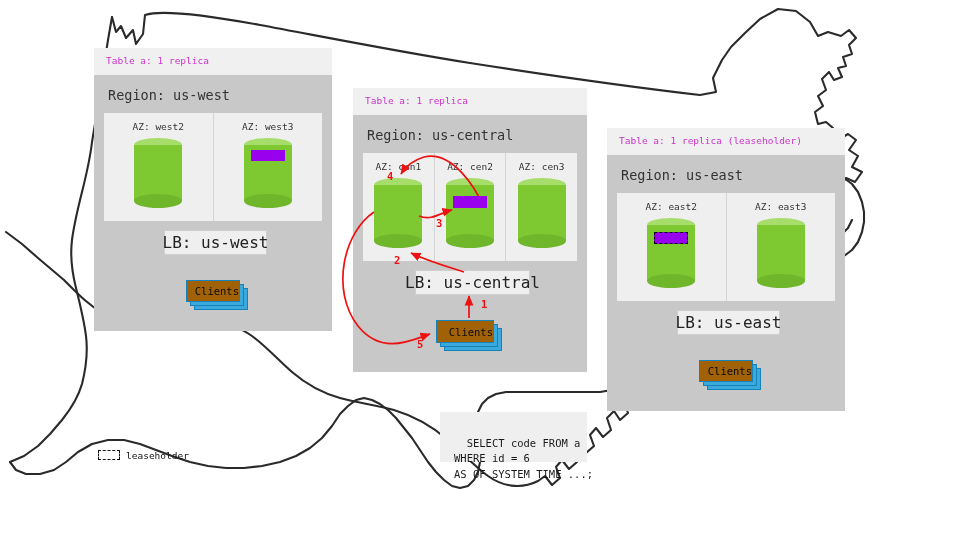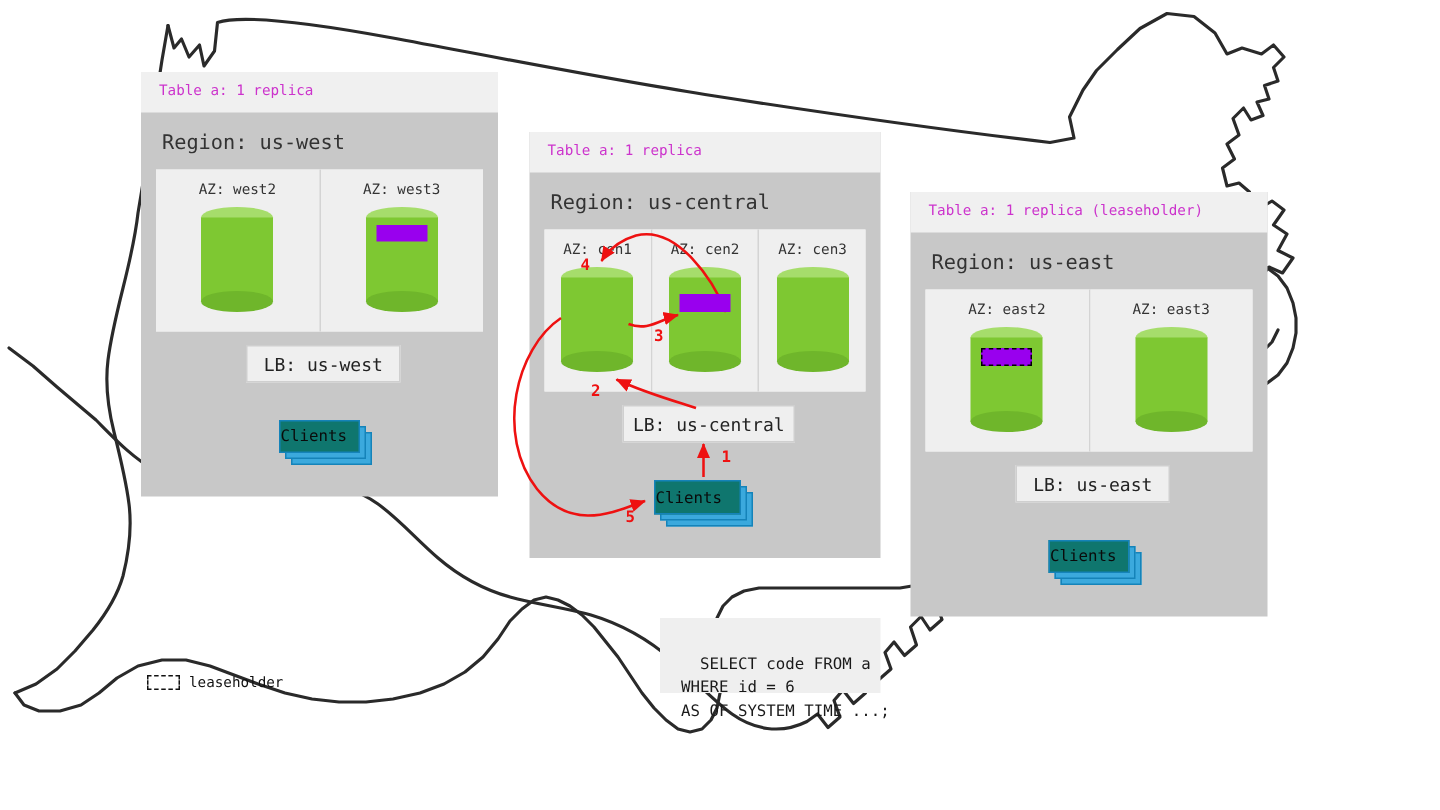--- a/index.html
+++ b/index.html
@@ -48,39 +48,39 @@
     position:absolute;
     background:#9900ee;
     z-index:5;
   }
   .replica.leaseholder { border:1.5px dashed #000000; }
 
   .lb-box {
     position:absolute;
     background:#efefef;
     border:1px solid #cfcfcf;
-    font-size:12px;
+    font-size:16px;
     color:#222;
     text-align:center;
     line-height:1;
     display:flex; align-items:center; justify-content:center;
     white-space:nowrap;
   }
 
   .clients { position:absolute; }
   .clients .sheet {
     position:absolute;
     background:#3ba9dd;
     border:1.5px solid #1583b9;
   }
   .clients .front {
     position:absolute; left:0; top:0;
-    background:#0f766e;
+    background:#a16207;
     border:1.5px solid #1583b9;
-    display:flex; align-items:center; justify-content:flex-start;
+    display:flex; align-items:center; justify-content:flex-end;
     font-size:10.5px; color:#0a0a0a;
     white-space:nowrap;
   }
 
   .sql-box {
     position:absolute;
     background:#efefef;
     padding:9px 12px 10px 14px;
     font-size:10.5px;
     color:#1a1a1a;

